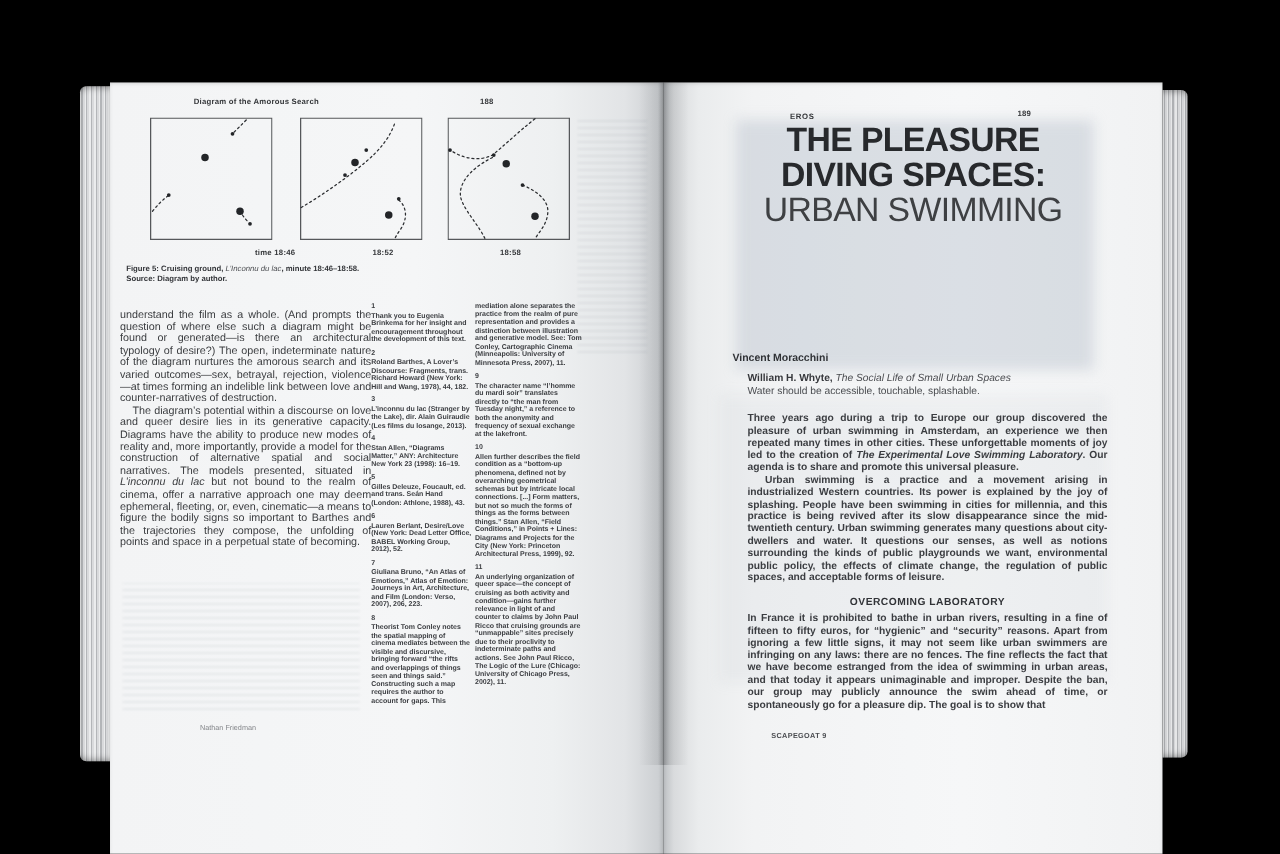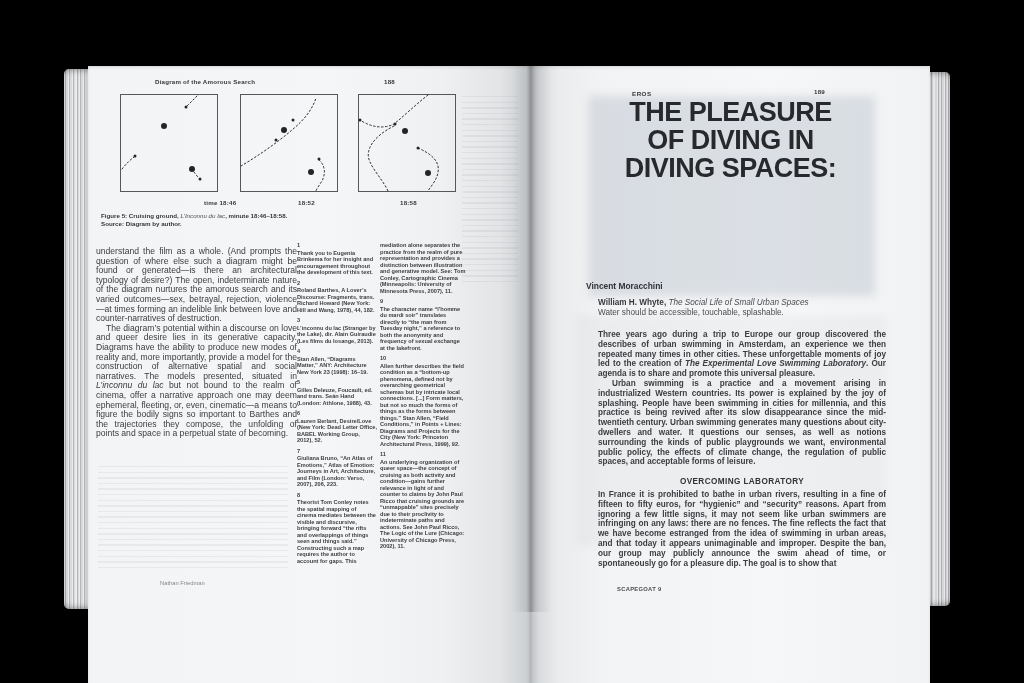--- a/index.html
+++ b/index.html
@@ -176,33 +176,33 @@
 
     <div class="page page-right">
       <div class="ghost g-tint" style="left:58px;top:30px;width:286px;height:200px;background:rgba(174,185,196,0.38);"></div>
       <div class="ghost g-tint" style="left:45px;top:250px;width:310px;height:230px;background:rgba(180,190,200,0.12);"></div>
 
       <div class="abs tiny-bold" style="left:101px;top:24px;letter-spacing:.5px;">EROS</div>
       <div class="abs tiny-bold" style="left:283px;top:22px;">189</div>
 
       <div class="abs rtitle" style="left:0;top:32px;">
         <div class="tb">THE PLEASURE</div>
-        <div class="tb">OF DIVING IN</div>
         <div class="tb">DIVING SPACES:</div>
+        <div class="tl">URBAN SWIMMING</div>
       </div>
 
       <div class="abs byline" style="left:55px;top:215px;">Vincent Moracchini</div>
 
       <div class="abs epigraph" style="left:67px;top:232px;width:288px;">
         <div><span class="ep-auth">William H. Whyte, </span><span class="ep-work">The Social Life of Small Urban Spaces</span></div>
         <div>Water should be accessible, touchable, splashable.</div>
       </div>
 
       <div class="abs rp-body" style="left:67px;top:264px;">
-        <p><span>Three years ago during a trip to Europe our group discovered the describes of urban swimming in Amsterdam, an experience we then repeated many times in other cities. These unforgettable moments of joy led to the creation of </span><i>The Experimental Love Swimming Laboratory</i><span>. Our agenda is to share and promote this universal pleasure.</span></p>
+        <p><span>Three years ago during a trip to Europe our group discovered the pleasure of urban swimming in Amsterdam, an experience we then repeated many times in other cities. These unforgettable moments of joy led to the creation of </span><i>The Experimental Love Swimming Laboratory</i><span>. Our agenda is to share and promote this universal pleasure.</span></p>
         <p class="indent">Urban swimming is a practice and a movement arising in industrialized Western countries. Its power is explained by the joy of splashing. People have been swimming in cities for millennia, and this practice is being revived after its slow disappearance since the mid-twentieth century. Urban swimming generates many questions about city-dwellers and water. It questions our senses, as well as notions surrounding the kinds of public playgrounds we want, environmental public policy, the effects of climate change, the regulation of public spaces, and acceptable forms of leisure.</p>
       </div>
 
       <div class="abs sec-head" style="left:67px;top:411px;">OVERCOMING LABORATORY</div>
 
       <div class="abs rp-body" style="left:67px;top:424px;">
         <p>In France it is prohibited to bathe in urban rivers, resulting in a fine of fifteen to fifty euros, for “hygienic” and “security” reasons. Apart from ignoring a few little signs, it may not seem like urban swimmers are infringing on any laws: there are no fences. The fine reflects the fact that we have become estranged from the idea of swimming in urban areas, and that today it appears unimaginable and improper. Despite the ban, our group may publicly announce the swim ahead of time, or spontaneously go for a pleasure dip. The goal is to show that</p>
       </div>
 
       <div class="abs footer-r" style="left:86px;top:520px;">SCAPEGOAT 9</div>

